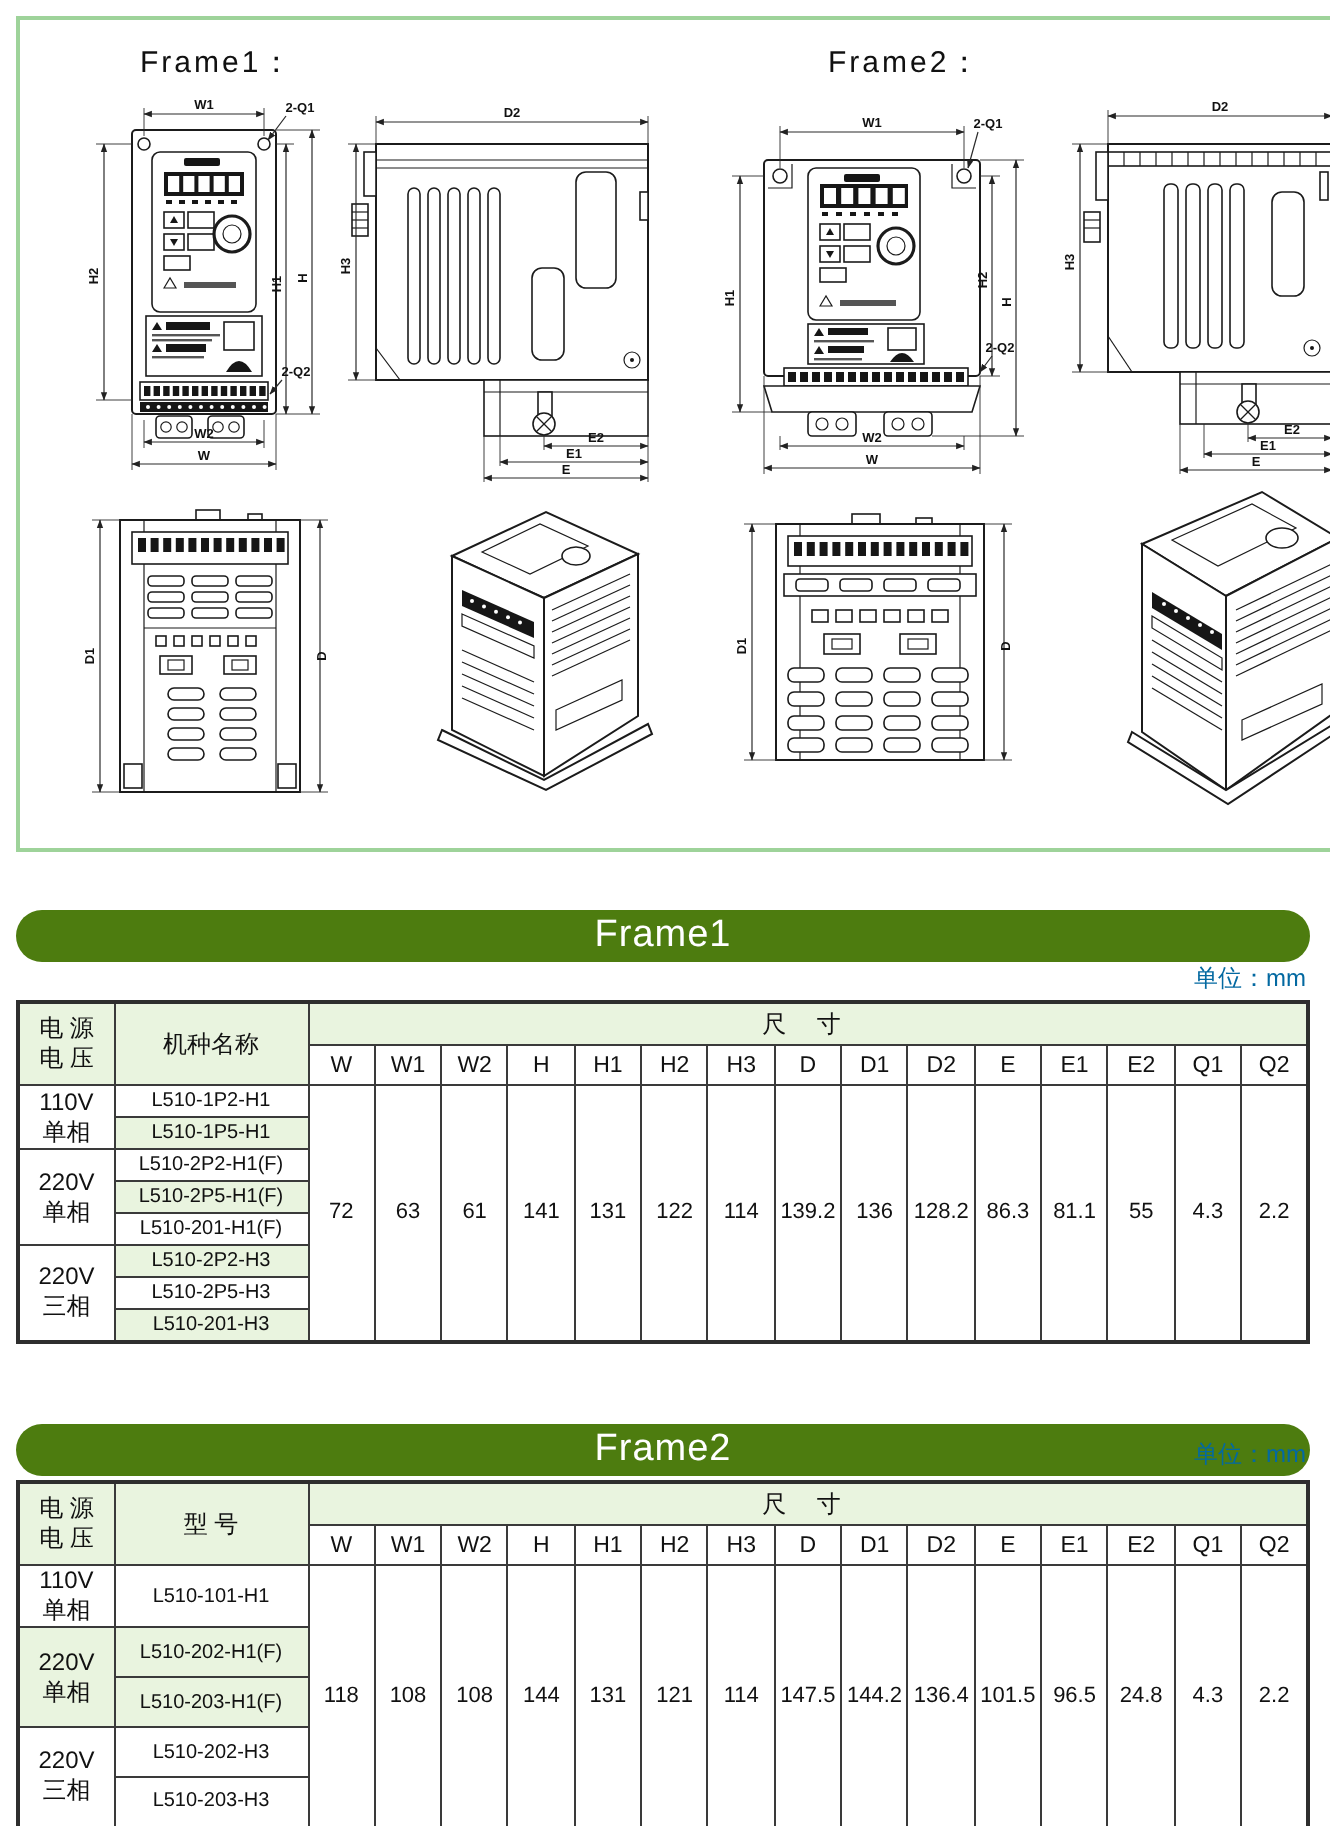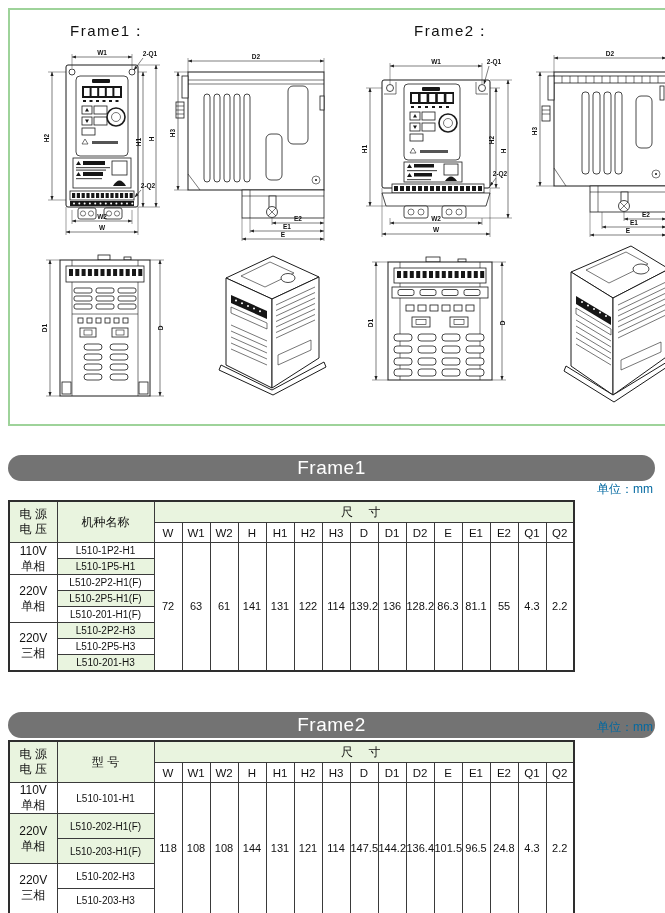--- a/index.html
+++ b/index.html
@@ -14,30 +14,30 @@
   .o2{fill:#fff;stroke:#1b1b1b;stroke-width:.8;}
   .i{fill:none;stroke:#1b1b1b;stroke-width:.6;}
   .d{fill:#161616;stroke:none;}
   .gline{fill:#555;stroke:none;}
   .dim{stroke:#2a2a2a;stroke-width:.6;fill:none;}
   .ext{stroke:#2a2a2a;stroke-width:.45;fill:none;}
   .lbl{font:bold 6.5px "Liberation Sans","DejaVu Sans",sans-serif;fill:#111;}
   .ttl{font:15px "Liberation Sans","DejaVu Sans",sans-serif;letter-spacing:1.5px;fill:#111;}
 
   
-  .banner{position:absolute;left:8px;width:647px;height:26px;background:#737373;color:#fff;
+  .banner{position:absolute;left:8px;width:647px;height:26px;background:#4d7c0f;color:#fff;
           font-size:19px;line-height:26px;text-align:center;letter-spacing:.5px;border-radius:13px;}
   .banner1{top:455px;} .banner2{top:712px;}
   .unit{position:absolute;right:12px;font-size:12px;color:#0369a1;}
   .unit1{top:481px;} .unit2{top:719px;}
 
   
   .tbl-wrap{position:absolute;left:8px;width:647px;}
   .tw1{top:500px;} .tw2{top:740px;}
-  table.dim{border-collapse:collapse;table-layout:fixed;width:567px;border:2px solid #2e2e2e;}
+  table.dim{border-collapse:collapse;table-layout:fixed;width:647px;border:2px solid #2e2e2e;}
   table.dim th,table.dim td{border:1px solid #3a3a3a;text-align:center;vertical-align:middle;
         padding:0;white-space:nowrap;overflow:hidden;font-weight:normal;}
   col.c-volt{width:48px;} col.c-model{width:97px;}
   .cn{font-size:12px;line-height:1.25;}
   .colhead{font-size:11.5px;height:19px;}
   .dimshead{height:20px;letter-spacing:6px;}
   .model{font-size:10px;}
   .val{font-size:11px;}
   .g{background:#e9f4df;}
   .t1 tr.dr{height:16px;} .t2 tr.dr{height:25px;}

